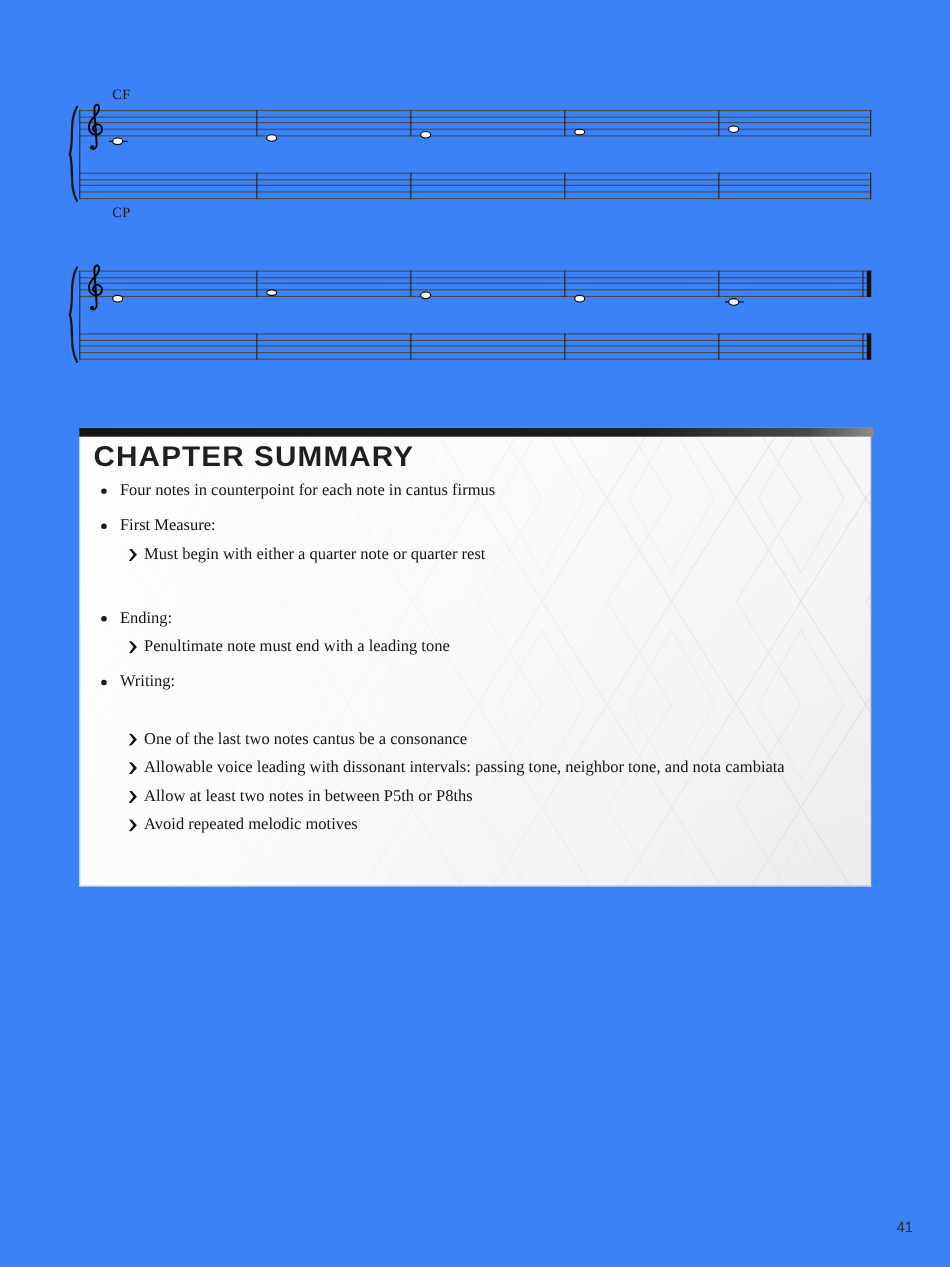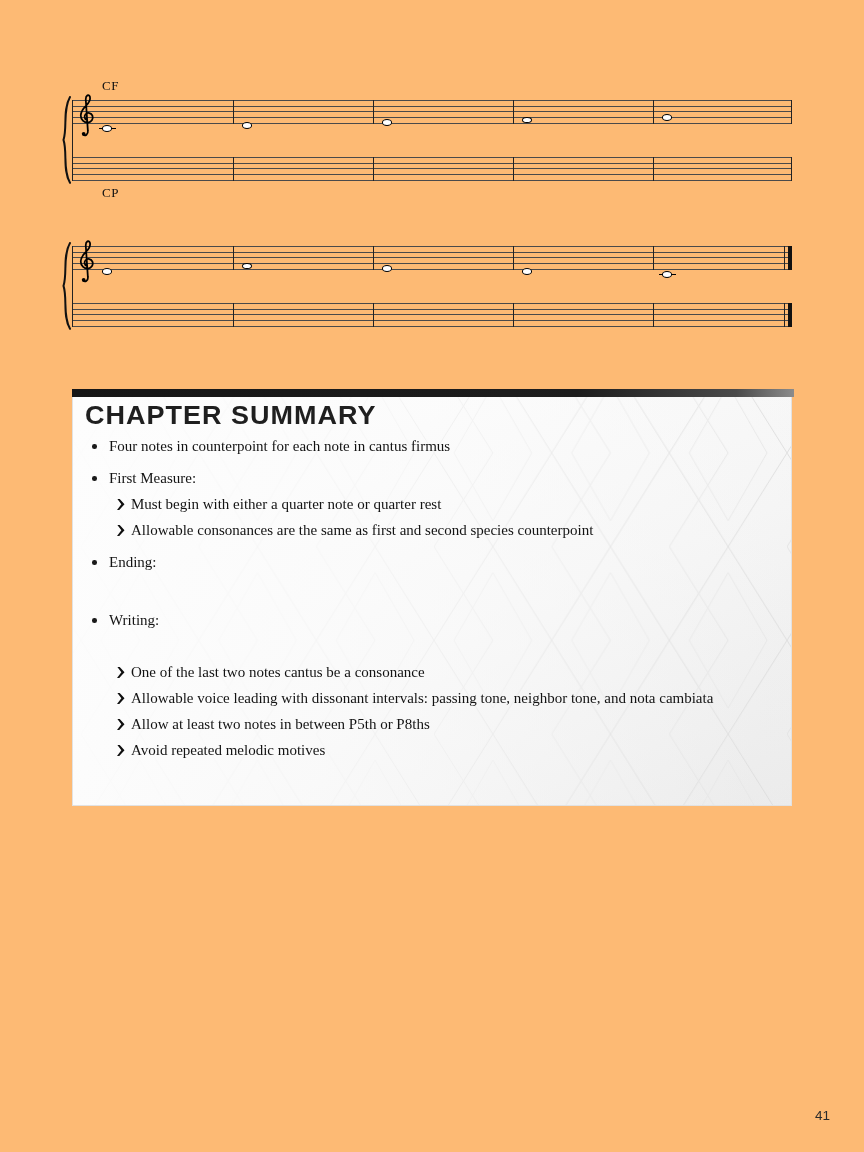--- a/index.html
+++ b/index.html
@@ -1,16 +1,16 @@
 <!DOCTYPE html>
 <html><head>
 <meta charset="utf-8">
 <style>
   html,body{margin:0;padding:0;background:#ffffff;}
-  .page{position:relative;width:864px;height:1152px;background:#fdba74;overflow:hidden;
+  .page{position:relative;width:864px;height:1152px;background:#3b82f6;overflow:hidden;
         font-family:"Liberation Serif",serif;color:#1a1a1a;}
 
   
   .music-area{position:absolute;left:0;top:0;width:864px;height:360px;}
   .sline{position:absolute;height:1.1px;background:#4a4a4a;}
   .barline{position:absolute;width:1.3px;background:#222;}
   .barline.thick{width:4px;background:#111;}
   .sysline{position:absolute;width:1.4px;background:#222;}
   .wnote{position:absolute;width:10.6px;height:6.9px;border:1.9px solid #000;border-radius:50%;
          background:#fff;box-sizing:border-box;}
@@ -132,22 +132,22 @@
       </defs>
       <rect x="0" y="0" width="720" height="417" fill="url(#diam)"></rect>
     </svg>
     <div class="summary-fade"></div>
     <div class="summary-topbar"></div>
     <h1 class="summary-title">CHAPTER SUMMARY</h1>
     <div class="summary-list" id="summary-list">
         <div class="sum-item" style="top: 49px; left: 36px;"><span class="bullet-dot" style="left: -17px; top: 6px;"></span><span class="txt">Four notes in counterpoint for each note in cantus firmus</span></div>
         <div class="sum-item" style="top: 81px; left: 36px;"><span class="bullet-dot" style="left: -17px; top: 6px;"></span><span class="txt">First Measure:</span></div>
         <div class="sum-item" style="top: 107px; left: 58px;"><span class="chev" style="left: -14px; top: 2.5px;"></span><span class="txt">Must begin with either a quarter note or quarter rest</span></div>
-        <div class="sum-item" style="top: 133px; left: 58px;"><span class="chev" style="left: -14px; top: 2.5px;"></span><span class="txt">Allowable consonances are the same as first and second species counterpoint</span></div>
         <div class="sum-item" style="top: 165px; left: 36px;"><span class="bullet-dot" style="left: -17px; top: 6px;"></span><span class="txt">Ending:</span></div>
+        <div class="sum-item" style="top: 191px; left: 58px;"><span class="chev" style="left: -14px; top: 2.5px;"></span><span class="txt">Penultimate note must end with a leading tone</span></div>
         <div class="sum-item" style="top: 223px; left: 36px;"><span class="bullet-dot" style="left: -17px; top: 6px;"></span><span class="txt">Writing:</span></div>
         <div class="sum-item" style="top: 275px; left: 58px;"><span class="chev" style="left: -14px; top: 2.5px;"></span><span class="txt">One of the last two notes cantus be a consonance</span></div>
         <div class="sum-item" style="top: 301px; left: 58px;"><span class="chev" style="left: -14px; top: 2.5px;"></span><span class="txt">Allowable voice leading with dissonant intervals: passing tone, neighbor tone, and nota cambiata</span></div>
         <div class="sum-item" style="top: 327px; left: 58px;"><span class="chev" style="left: -14px; top: 2.5px;"></span><span class="txt">Allow at least two notes in between P5th or P8ths</span></div>
         <div class="sum-item" style="top: 353px; left: 58px;"><span class="chev" style="left: -14px; top: 2.5px;"></span><span class="txt">Avoid repeated melodic motives</span></div>
       </div>
   </div>
 
   <div class="pagenum">41</div>
 </div>

